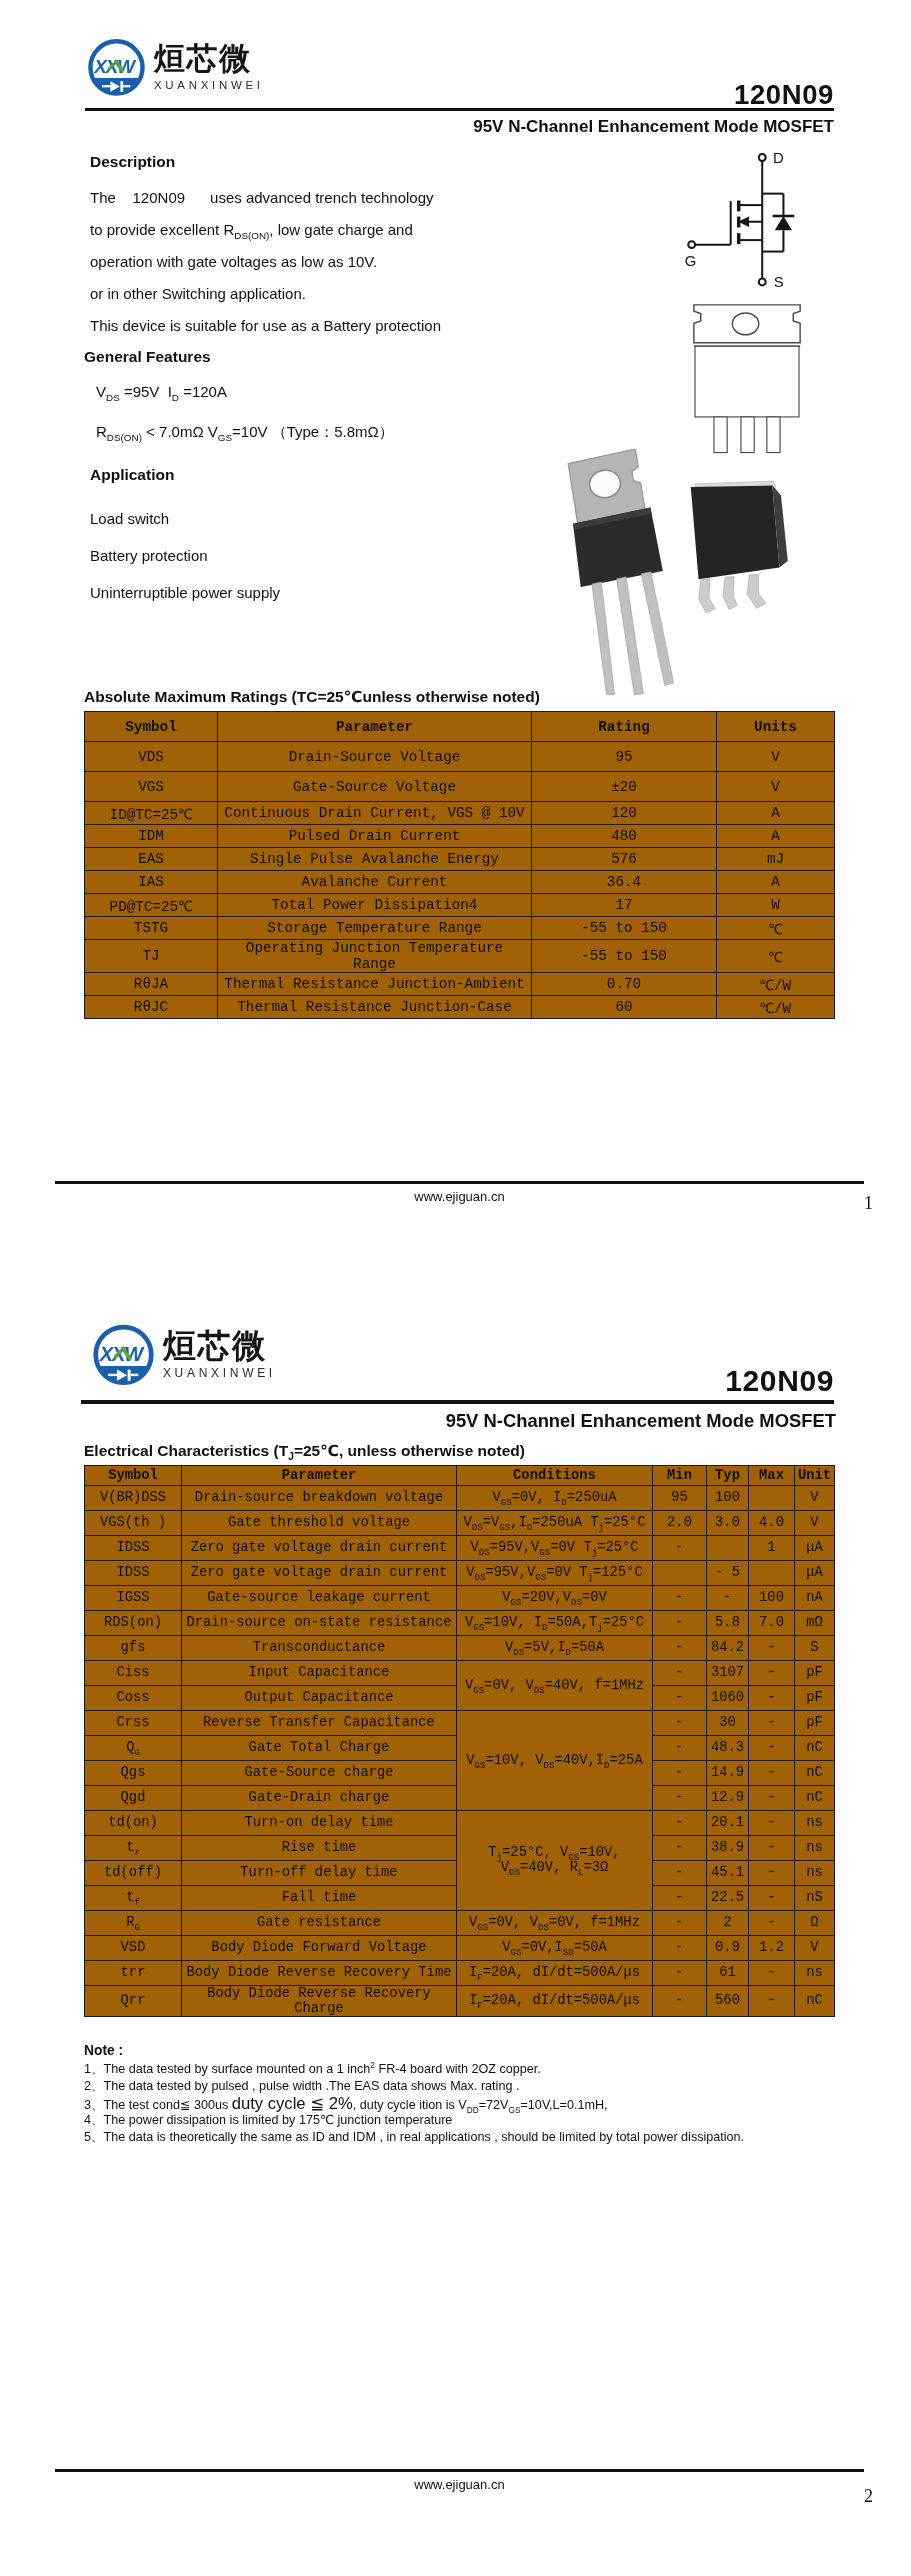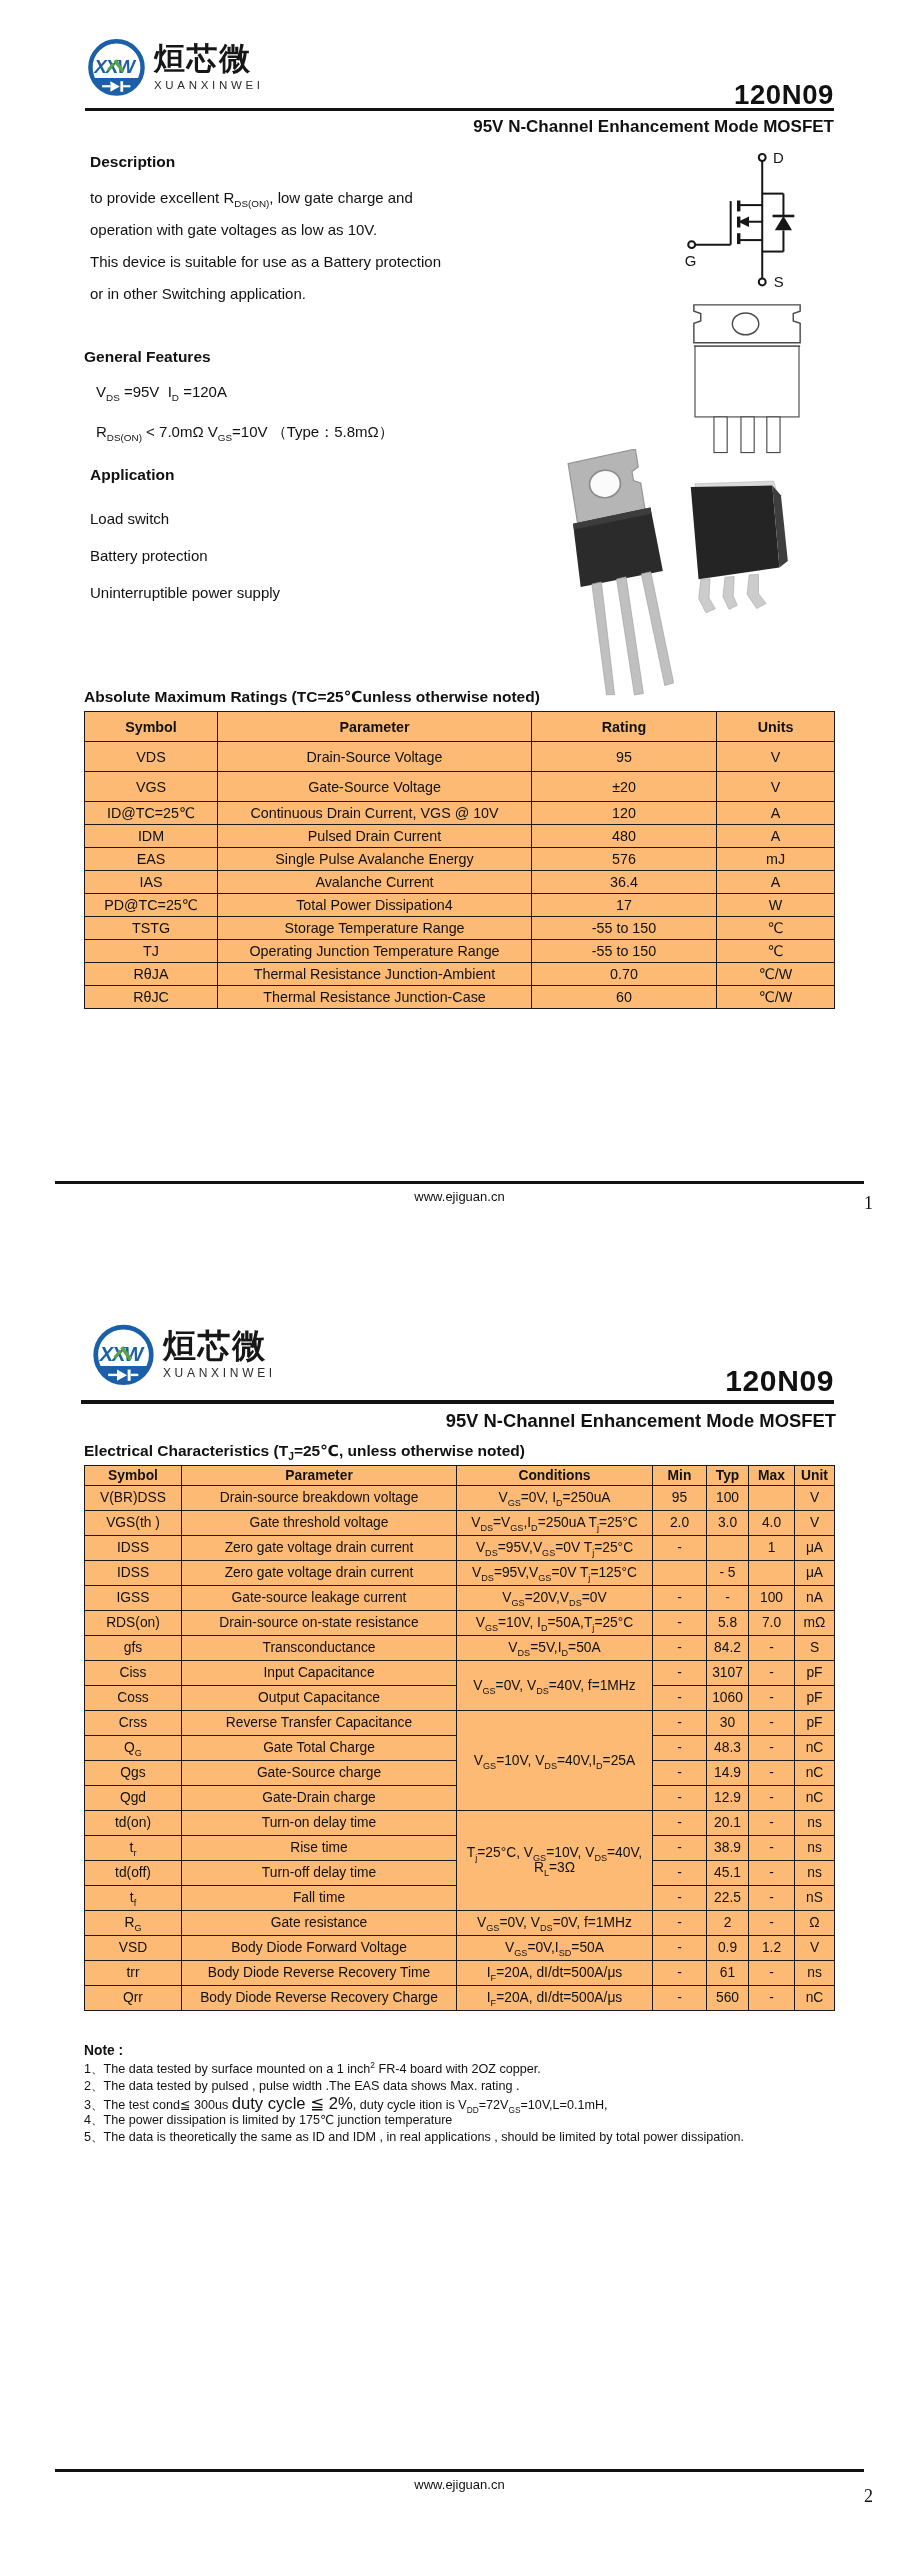--- a/index.html
+++ b/index.html
@@ -24,21 +24,21 @@
   .subtitle{font-weight:bold;font-size:17px;text-align:right;}
   #pg2 .subtitle{font-size:18.4px;}
 
   .h1{font-weight:bold;font-size:15.5px;}
   .tline{font-size:15px;white-space:pre-wrap;}
   .desc .tline{height:32px;line-height:32px;}
   .feat .tline{height:40px;line-height:40px;}
   .appl .tline{height:37px;line-height:37px;}
 
   
-  table{border-collapse:collapse;table-layout:fixed;position:absolute;background:#fdba74;}
+  table{border-collapse:collapse;table-layout:fixed;position:absolute;background:#a16207;font-family:Liberation Mono, monospace;}
   td,th{border:1.1px solid #1b1b1b;border-top-width:1.7px;border-bottom-width:1.7px;
         text-align:center;vertical-align:middle;padding:0 2.3px;overflow:hidden;}
   #abs-table{left:84px;top:711px;width:749px;font-size:14.3px;}
   #abs-table tr{height:23px;}
   #abs-table tr.hd{height:30px;}
   #abs-table tr.tall{height:30px;}
   #elec-table{left:84px;top:177px;width:749px;font-size:13.8px;}
   #elec-table tr{height:25px;}
   #elec-table tr.hd{height:19.5px;}
   th{font-weight:bold;}
@@ -78,24 +78,25 @@
         <div class="logo-en">XUANXINWEI</div>
       </div>
     </div>
 
     <div class="part-no ap" style="right:77px;top:79px;">120N09</div>
     <div class="rule ap" style="left:85px;top:108px;width:749px;height:2.9px;"></div>
     <div class="subtitle ap" style="right:77px;top:117px;width:516px;">95V N-Channel Enhancement Mode MOSFET</div>
 
     <div class="h1 ap" style="left:90px;top:153px;">Description</div>
     <div class="desc ap" style="left:90px;top:182px;width:413px;">
+      <div class="tline">The    120N09      uses advanced trench technology</div>
       <div class="tline">to provide excellent R<sub>DS(ON)</sub>, low gate charge and</div>
       <div class="tline">operation with gate voltages as low as 10V.</div>
+      <div class="tline">or in other Switching application.</div>
       <div class="tline">This device is suitable for use as a Battery protection</div>
-      <div class="tline">or in other Switching application.</div>
     </div>
 
     <div class="h1 ap" style="left:84px;top:348px;">General Features</div>
     <div class="feat ap" style="left:96px;top:372px;width:413px;">
       <div class="tline">V<sub>DS</sub> =95V  I<sub>D</sub> =120A</div>
       <div class="tline">R<sub>DS(ON)</sub> &lt; 7.0mΩ V<sub>GS</sub>=10V （Type：5.8mΩ）</div>
     </div>
 
     <div class="h1 ap" style="left:90px;top:466px;">Application</div>
     <div class="appl ap" style="left:90px;top:500px;width:413px;">

